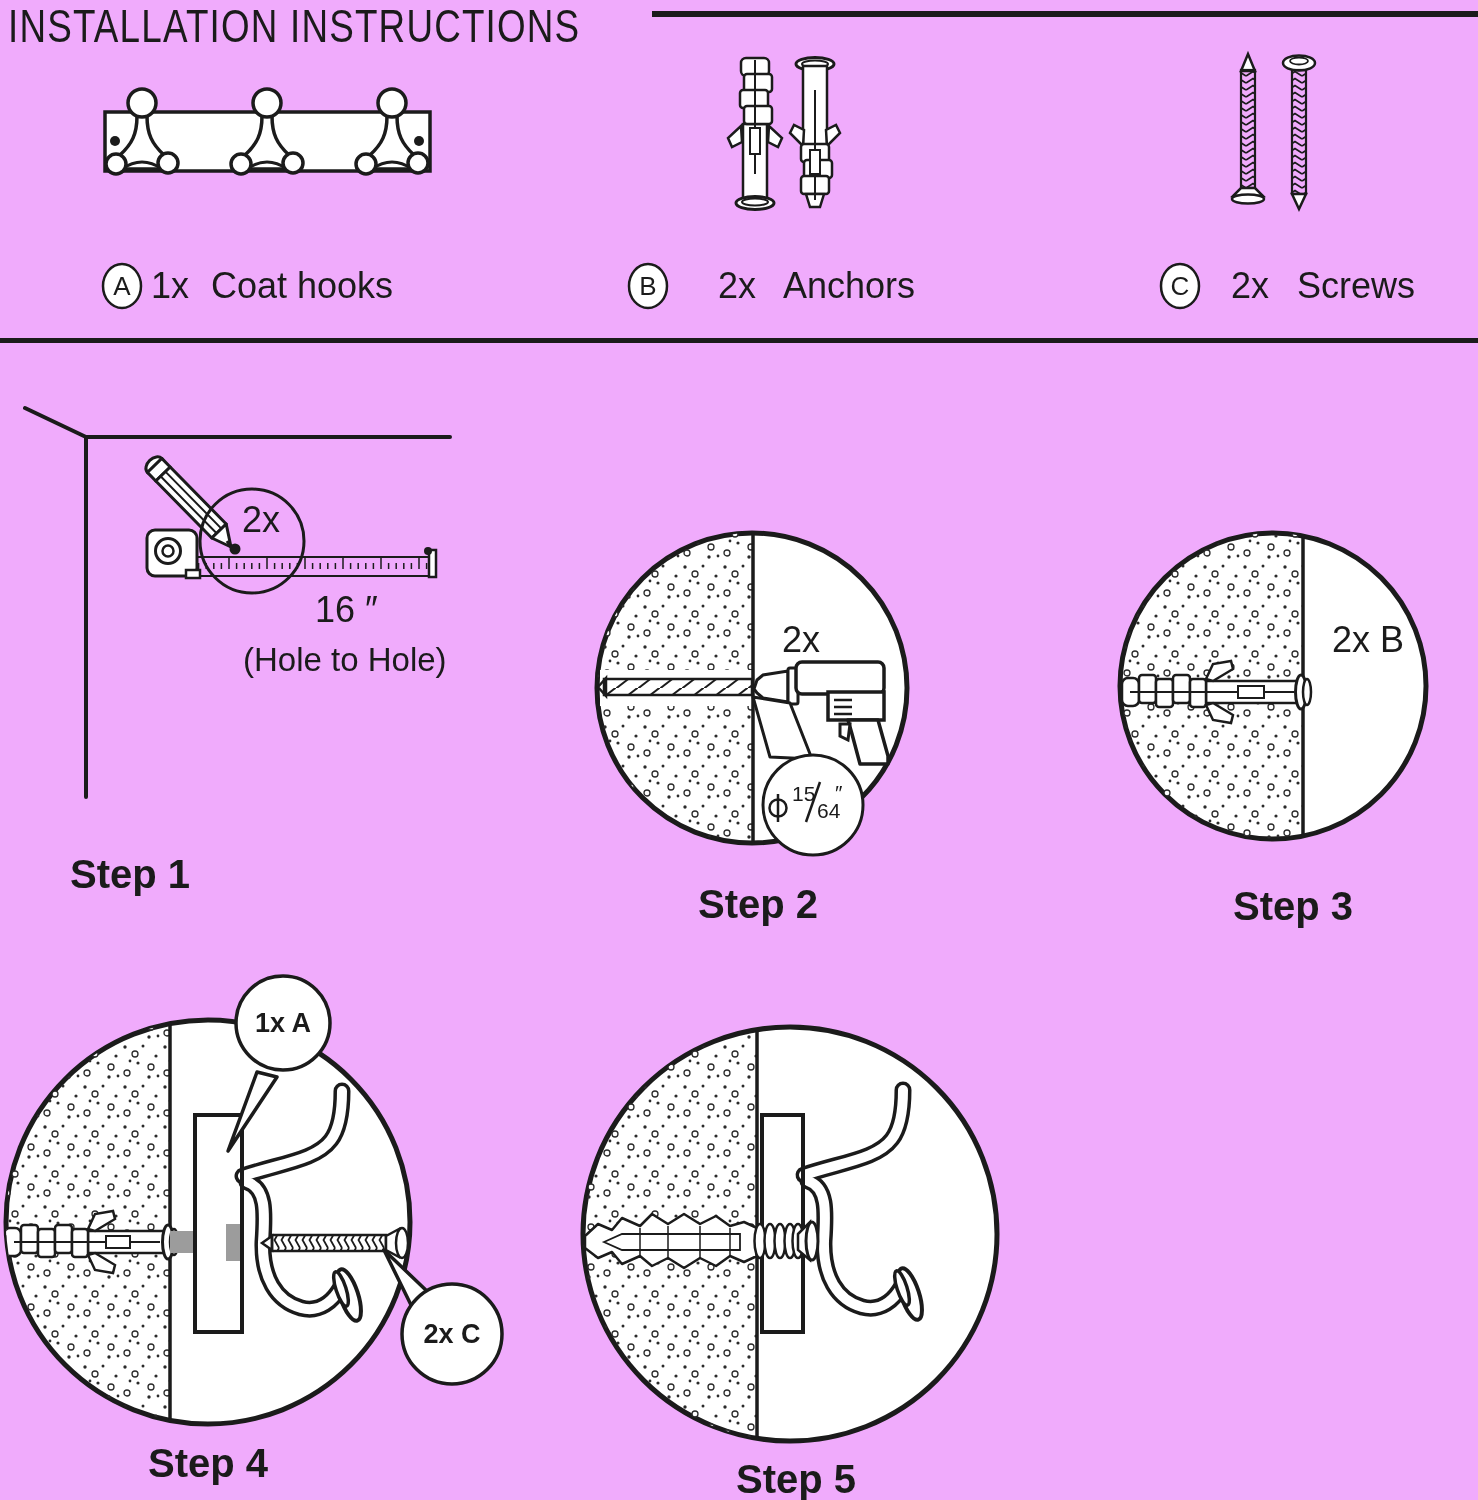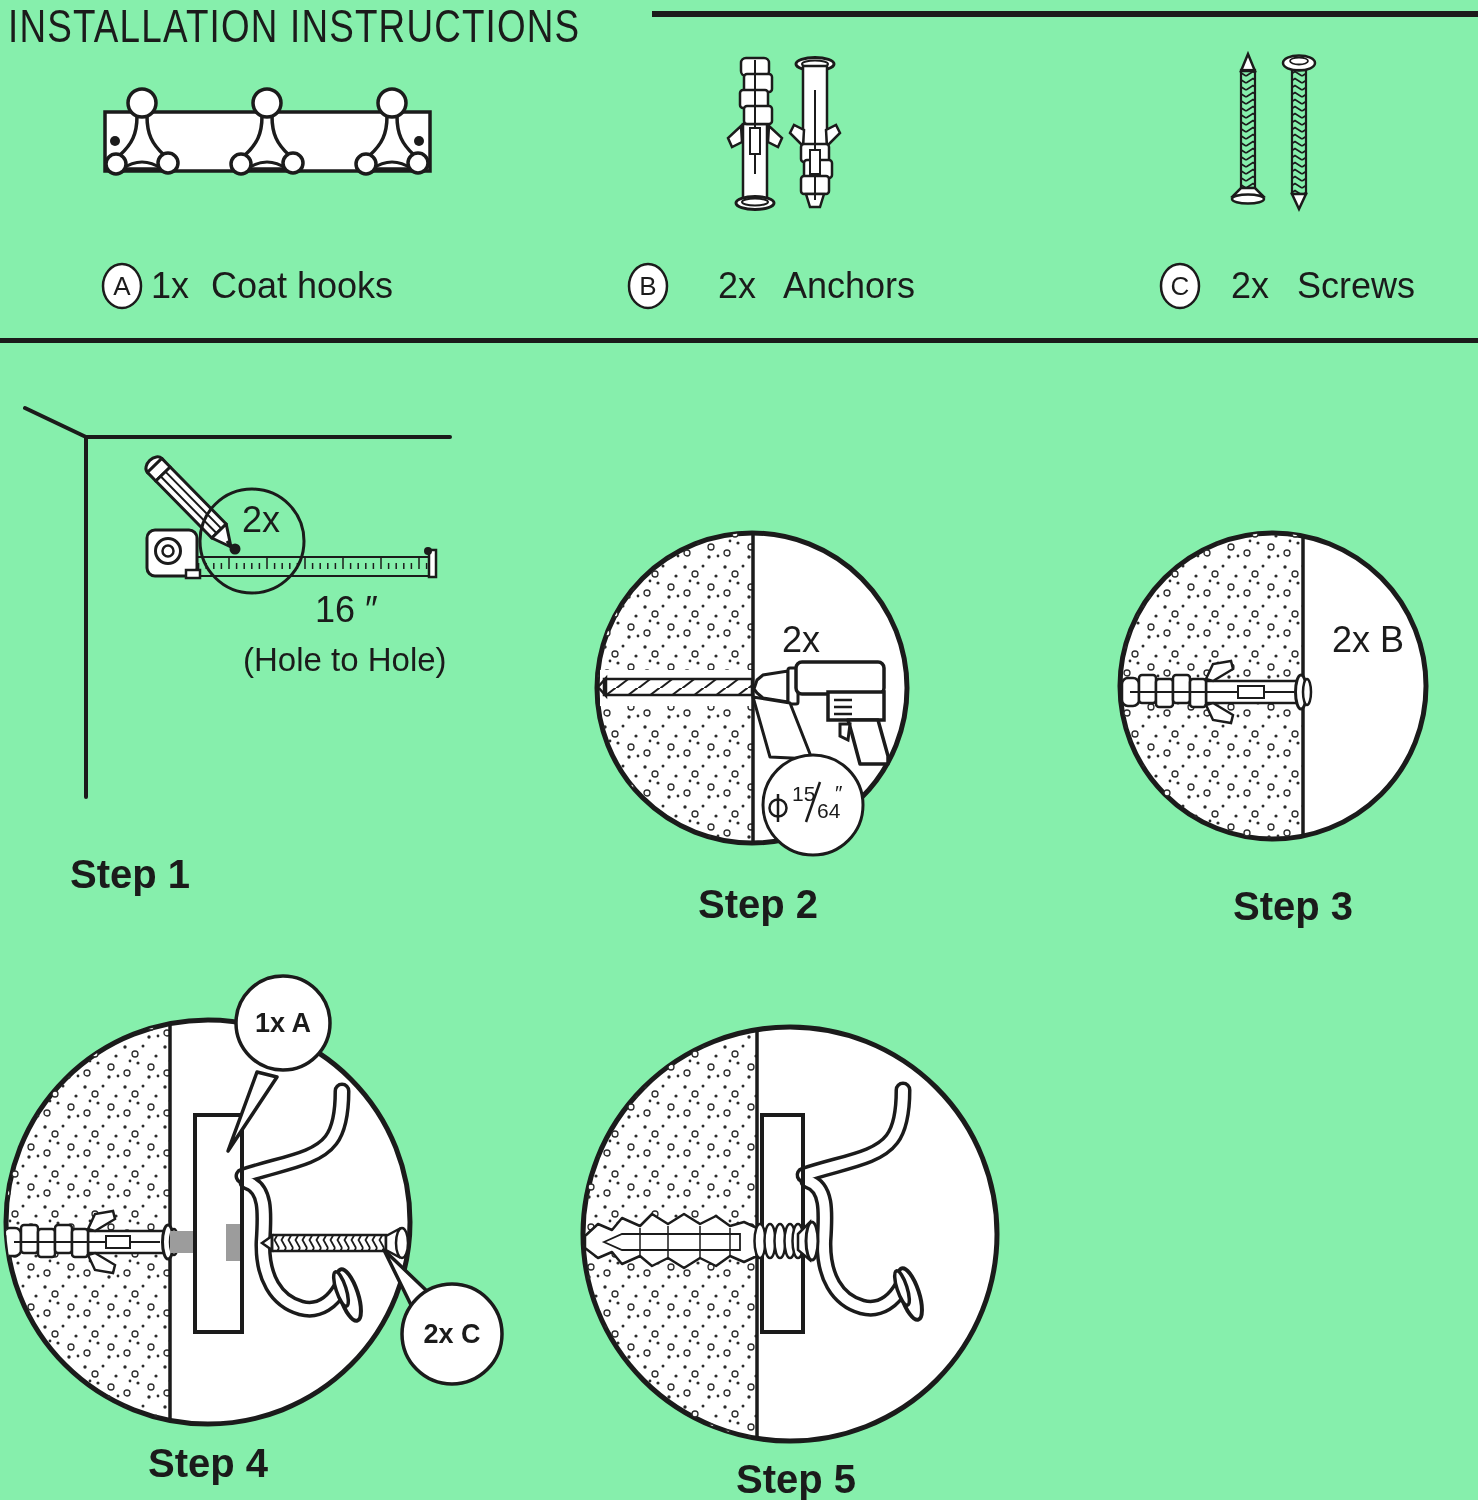--- a/index.html
+++ b/index.html
@@ -1,16 +1,16 @@
 <!DOCTYPE html>
 <html><head>
 <meta charset="utf-8">
 <style>
   html,body{margin:0;padding:0;background:#fff;}
-  .page{position:relative;width:1478px;height:1500px;background:#86efac;overflow:hidden;}
+  .page{position:relative;width:1478px;height:1500px;background:#f0abfc;overflow:hidden;}
   svg{position:absolute;left:0;top:0;}
   text{font-family:"Liberation Sans",sans-serif;fill:#1b1b1b;}
   .t-title{font-size:46px;letter-spacing:1.5px;}
   .t-label{font-size:36px;}
   .t-badge{font-size:26px;}
   .t-step{font-size:40px;font-weight:bold;}
   .t-qty{font-size:36px;}
   .t-note{font-size:33px;}
   .t-dist{font-size:36px;}
   .t-call{font-size:27px;font-weight:bold;}

